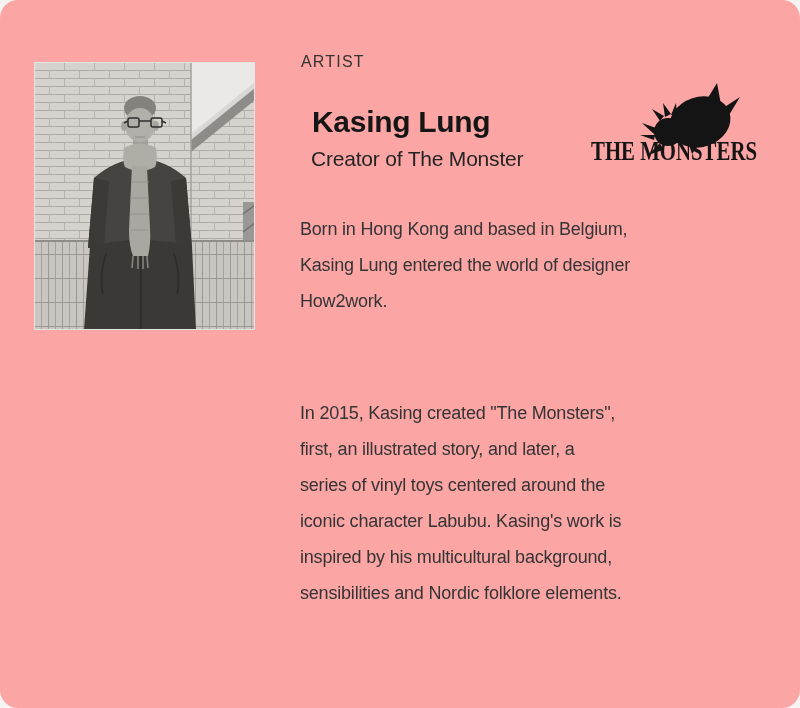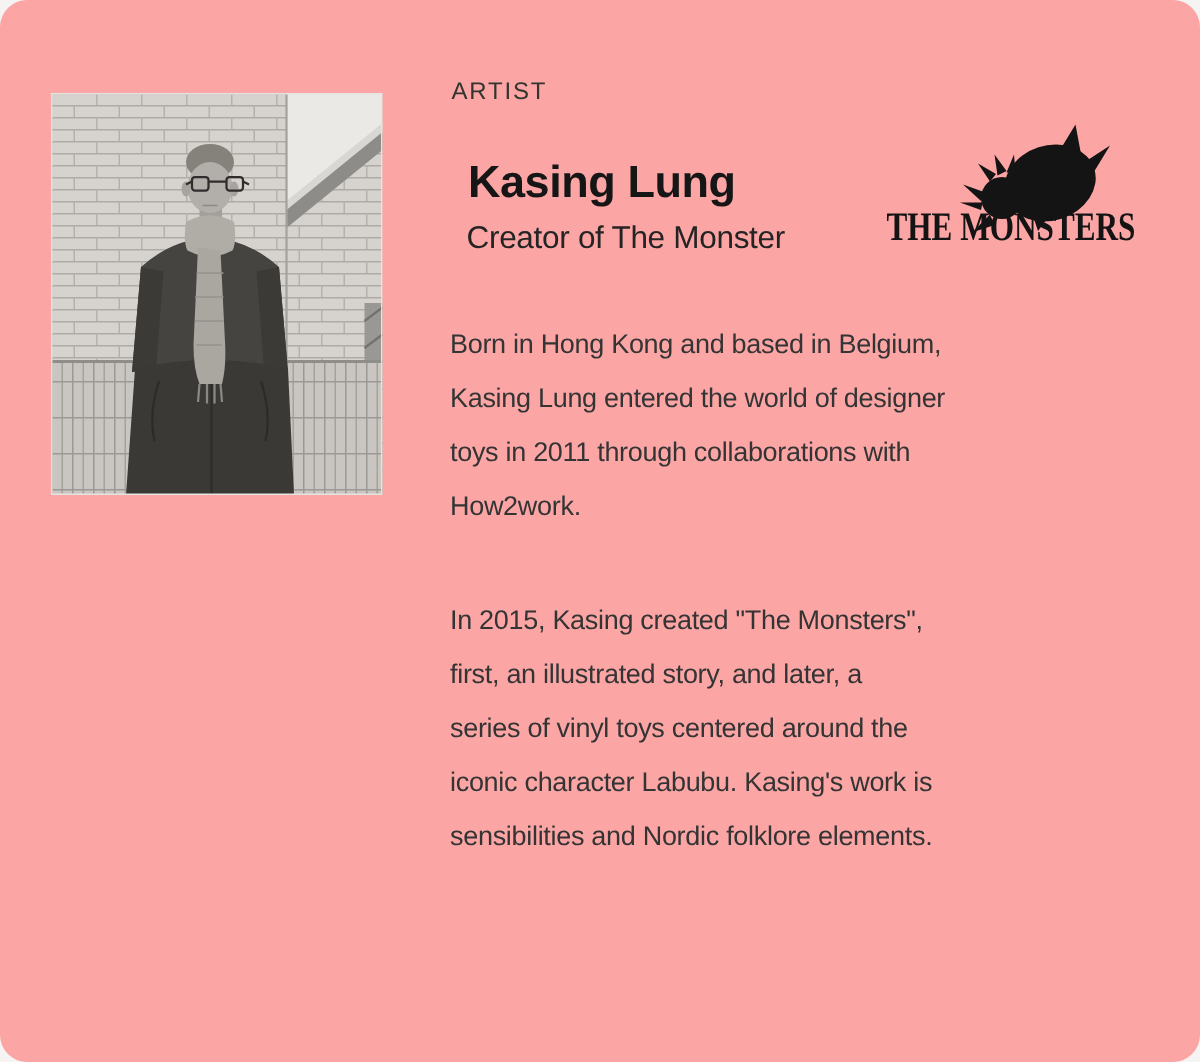--- a/index.html
+++ b/index.html
@@ -124,25 +124,25 @@
         <polygon points="70,63 58,75 73,70"></polygon>
         <polygon points="98,62 102,74 110,63"></polygon>
       </g>
       <text x="1" y="80" textLength="166" lengthAdjust="spacingAndGlyphs" font-family="Liberation Serif, serif" font-weight="bold" font-size="27" fill="#141414">THE MONSTERS</text>
     </svg>
   </div>
 
   <div class="bio bio-p1">
     <div class="bio-line">Born in Hong Kong and based in Belgium,</div>
     <div class="bio-line">Kasing Lung entered the world of designer</div>
-    <div class="bio-line">toys in 2011 through collaborations with</div>
     <div class="bio-line">How2work.</div>
   </div>
 
   <div class="bio bio-p2">
     <div class="bio-line">In 2015, Kasing created "The Monsters",</div>
     <div class="bio-line">first, an illustrated story, and later, a</div>
     <div class="bio-line">series of vinyl toys centered around the</div>
     <div class="bio-line">iconic character Labubu. Kasing's work is</div>
+    <div class="bio-line">inspired by his multicultural background,</div>
     <div class="bio-line">sensibilities and Nordic folklore elements.</div>
   </div>
 
 </div>
 
 </body></html>

